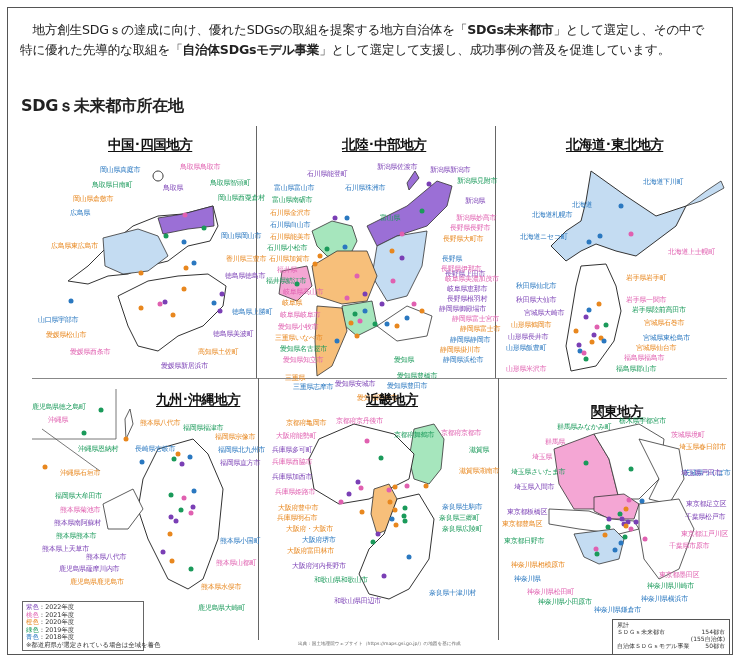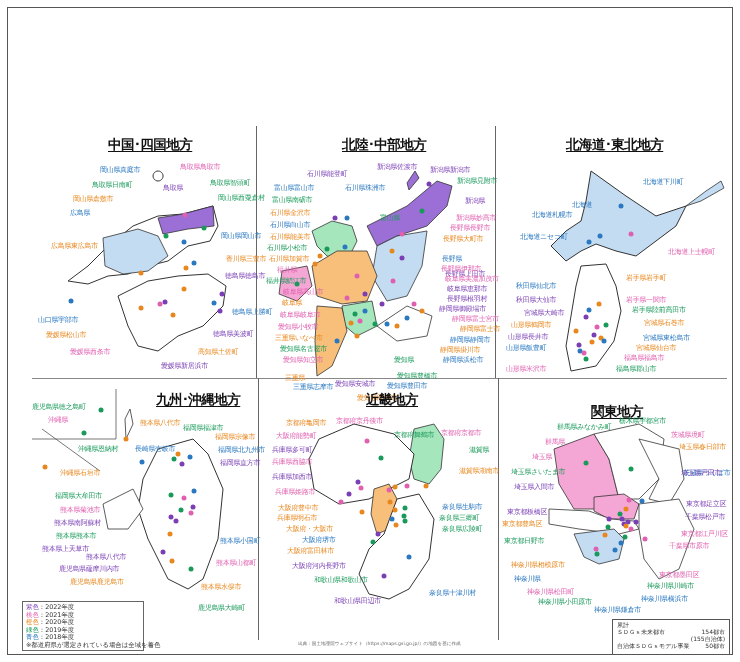--- a/index.html
+++ b/index.html
@@ -51,21 +51,23 @@
   }
   .summary .r { display: flex; justify-content: space-between; white-space: nowrap; }
   .source {
     position: absolute; left: 290px; top: 633px; font-size: 4.6px; color: #666; white-space: nowrap;
   }
 </style>
 </head>
 <body>
 
 <div class="outer">
-
+  <p class="intro"><span>　地方創生SDGｓの達成に向け、優れたSDGsの取組を提案する地方自治体を「</span><b>SDGs未来都市</b><span>」として選定し、その中で</span><br><span>特に優れた先導的な取組を「</span><b>自治体SDGsモデル事業</b><span>」として選定して支援し、成功事例の普及を促進しています。</span></p>
+
+  <h2 class="section-title">SDGｓ未来都市所在地</h2>
 
   <div class="maps">
 
     <div class="vline" style="left:248px; top:0; height:252px;"></div>
     <div class="vline" style="left:487px; top:0; height:252px;"></div>
     <div class="hline" style="left:24px; top:252px; width:695px;"></div>
     <div class="vline" style="left:250px; top:252px; height:262px;"></div>
     <div class="vline" style="left:490px; top:252px; height:262px;"></div>
 
     <div class="panel" style="left:0; top:0; width:248px; height:252px;">

